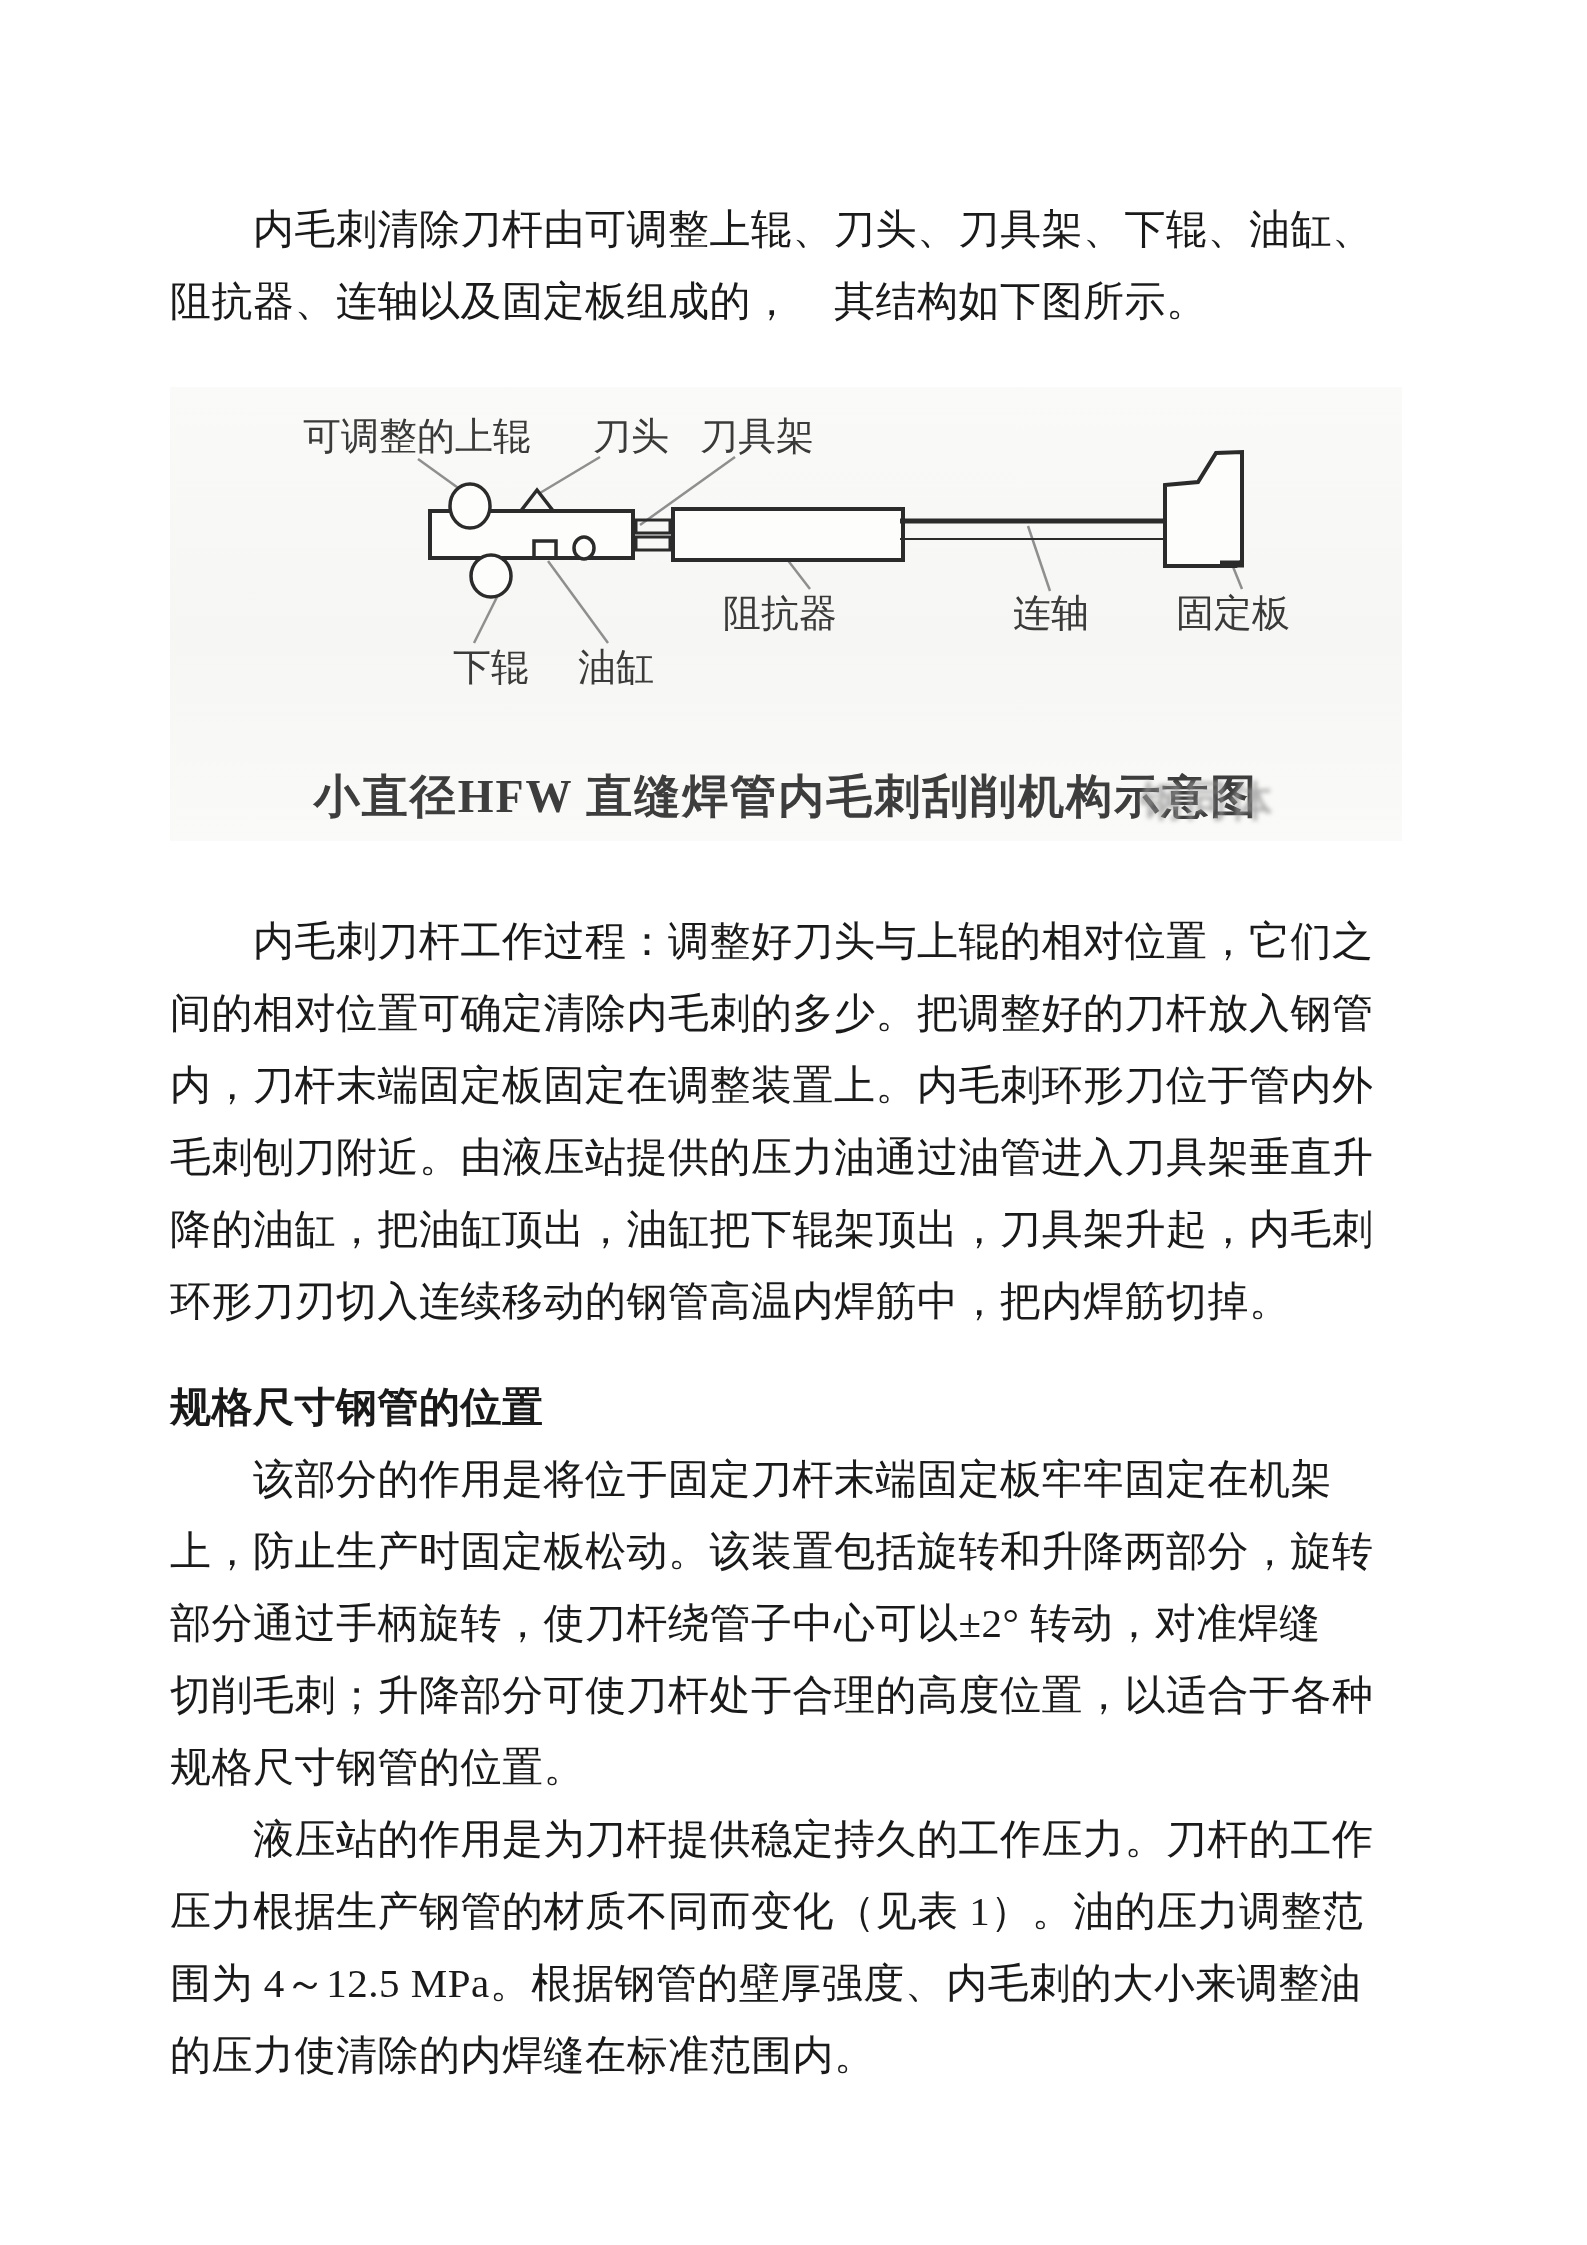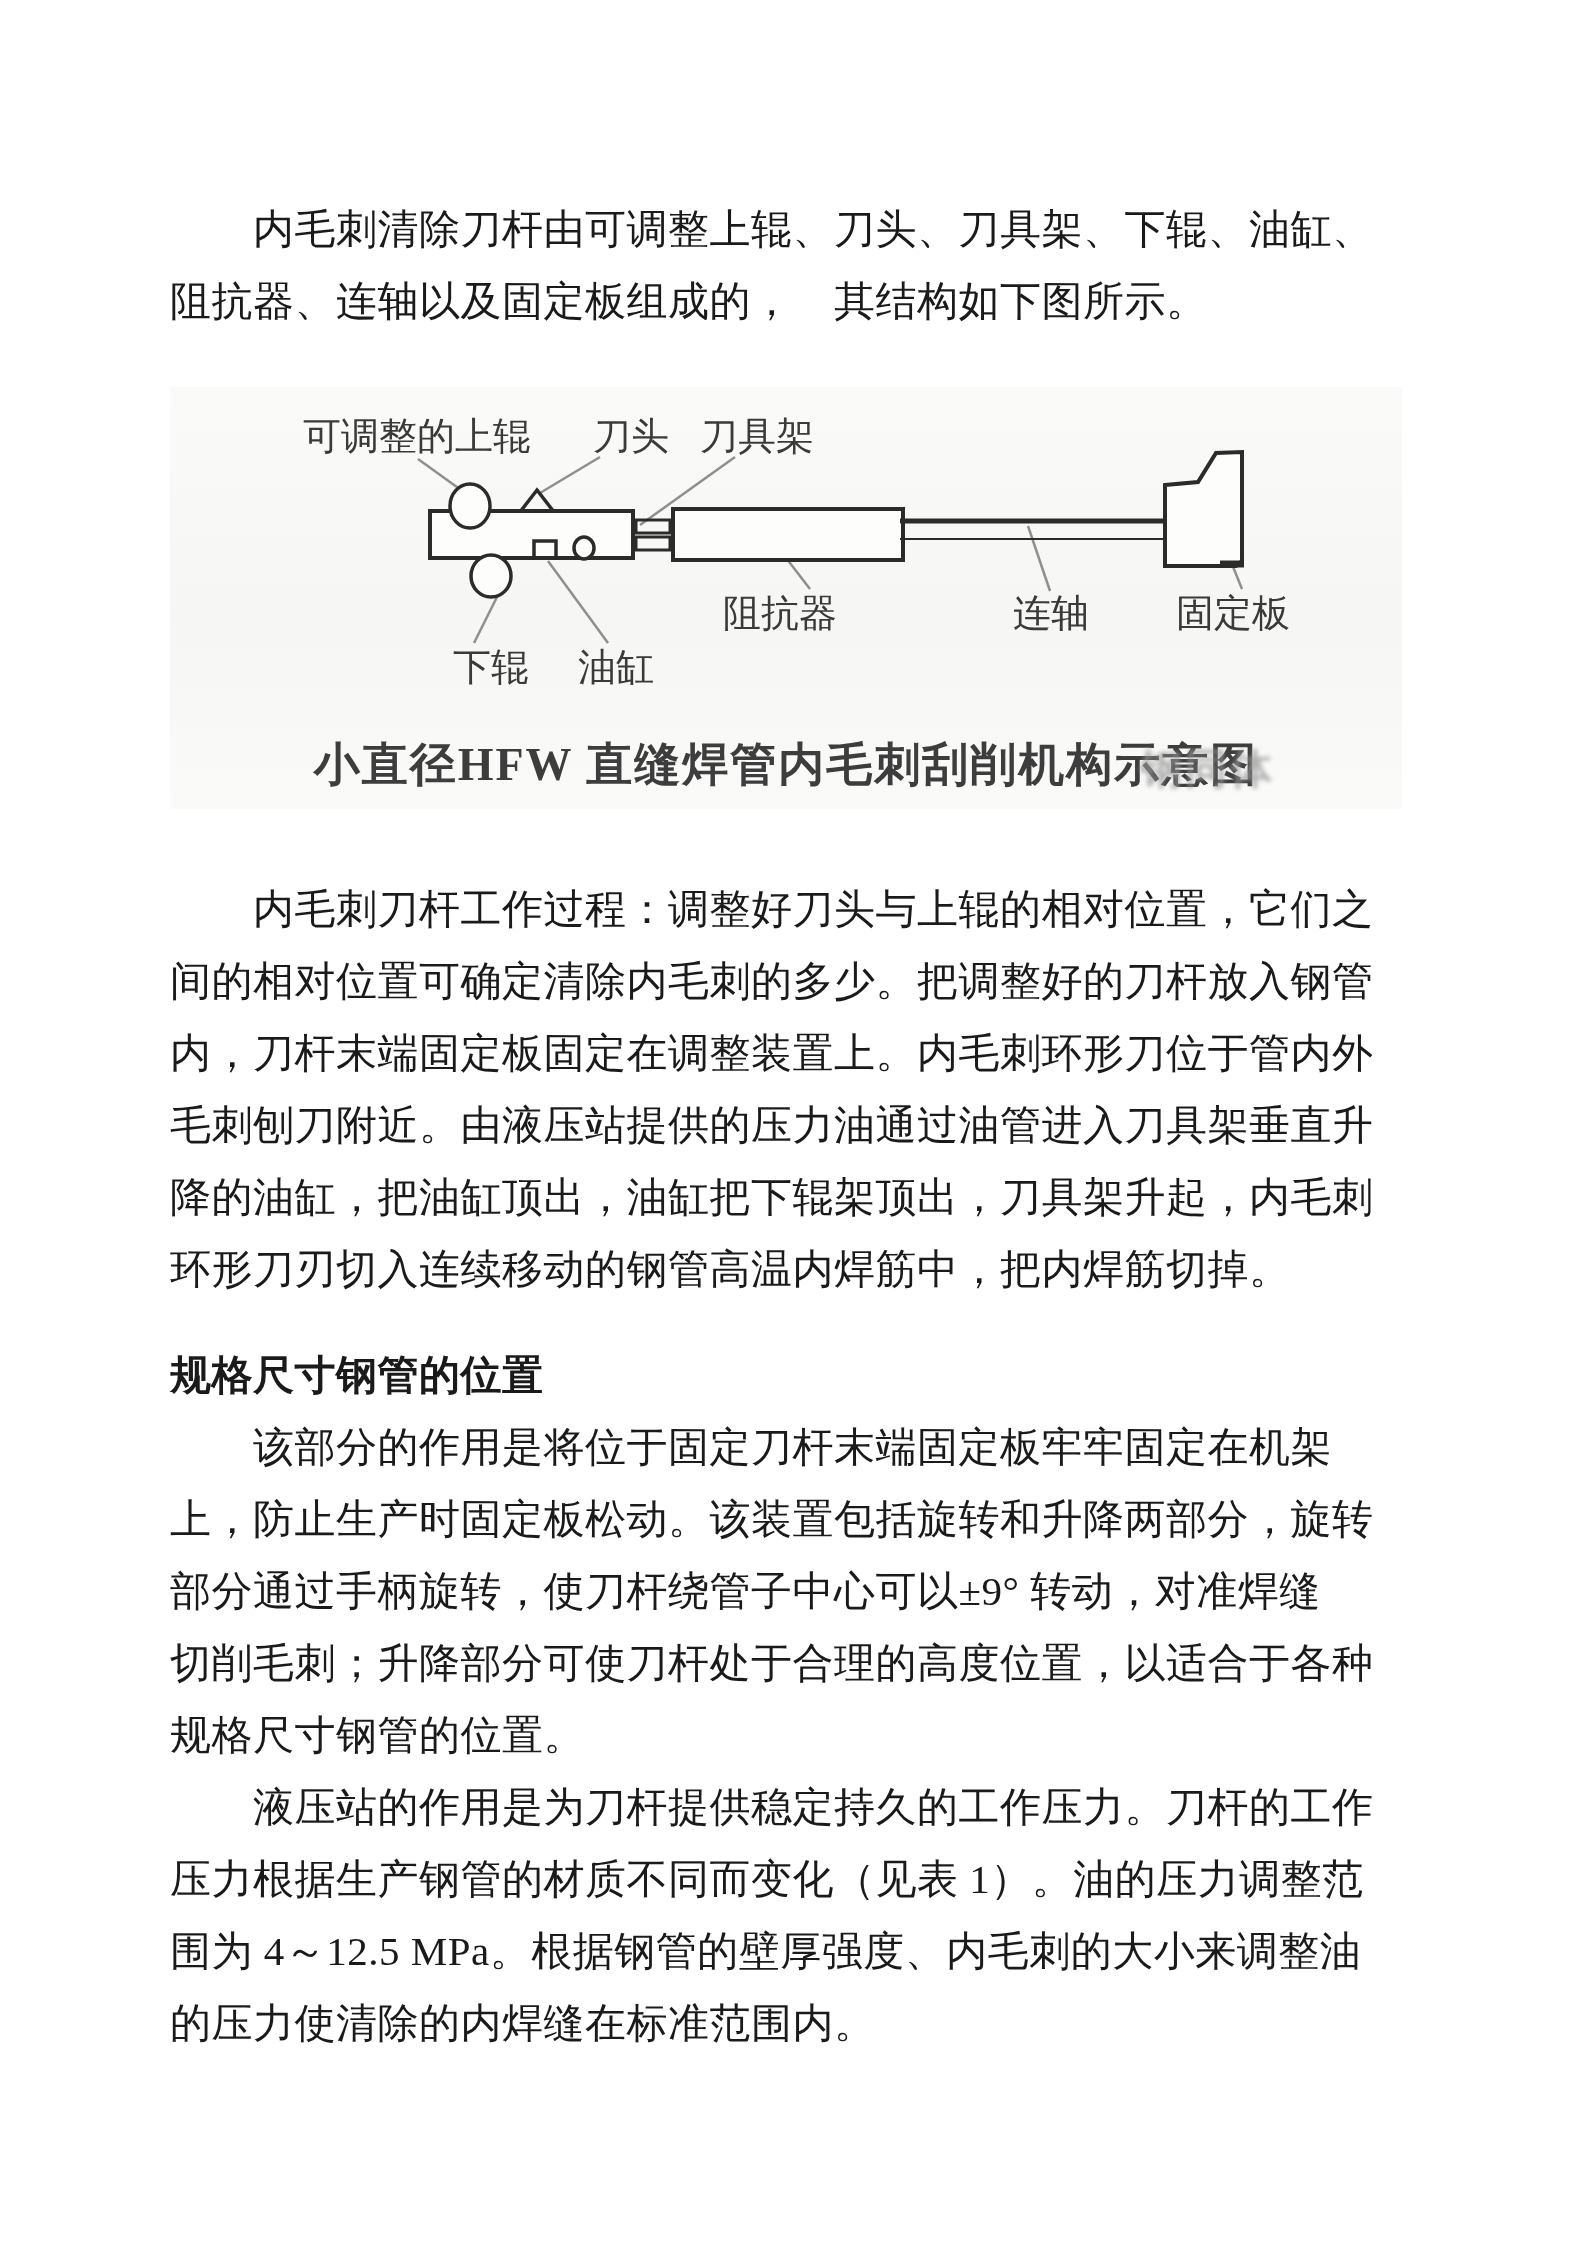--- a/index.html
+++ b/index.html
@@ -47,21 +47,21 @@
   .caption {
     position:relative;
     margin-top:12px;
     text-align:center;
     font-size:46px;
     font-weight:bold;
     color:#3d3d3d;
     letter-spacing:2px;
     line-height:60px;
   }
-  .caption-inner { position:relative; display:inline-block; }
+  .caption-inner { position:relative; display:inline-block;margin-top:32px; }
   .watermark {
     position:absolute;
     left:calc(100% - 118px);
     top:4px;
     white-space:nowrap;
     font-size:42px;
     font-weight:bold;
     color:#9b9b9b;
     opacity:0.75;
     filter:blur(2px);
@@ -135,21 +135,21 @@
 间的相对位置可确定清除内毛刺的多少。把调整好的刀杆放入钢管
 内，刀杆末端固定板固定在调整装置上。内毛刺环形刀位于管内外
 毛刺刨刀附近。由液压站提供的压力油通过油管进入刀具架垂直升
 降的油缸，把油缸顶出，油缸把下辊架顶出，刀具架升起，内毛刺
 环形刀刃切入连续移动的钢管高温内焊筋中，把内焊筋切掉。</p>
 
   <h2 class="heading h1">规格尺寸钢管的位置</h2>
 
   <p class="para">　　该部分的作用是将位于固定刀杆末端固定板牢牢固定在机架
 上，防止生产时固定板松动。该装置包括旋转和升降两部分，旋转
-部分通过手柄旋转，使刀杆绕管子中心可以±9° 转动，对准焊缝
+部分通过手柄旋转，使刀杆绕管子中心可以±2° 转动，对准焊缝
 切削毛刺；升降部分可使刀杆处于合理的高度位置，以适合于各种
 规格尺寸钢管的位置。</p>
 
 
   <p class="para">　　液压站的作用是为刀杆提供稳定持久的工作压力。刀杆的工作
 压力根据生产钢管的材质不同而变化（见表 1）。油的压力调整范
 围为 4～12.5 MPa。根据钢管的壁厚强度、内毛刺的大小来调整油
 的压力使清除的内焊缝在标准范围内。</p>
 
 </div>

